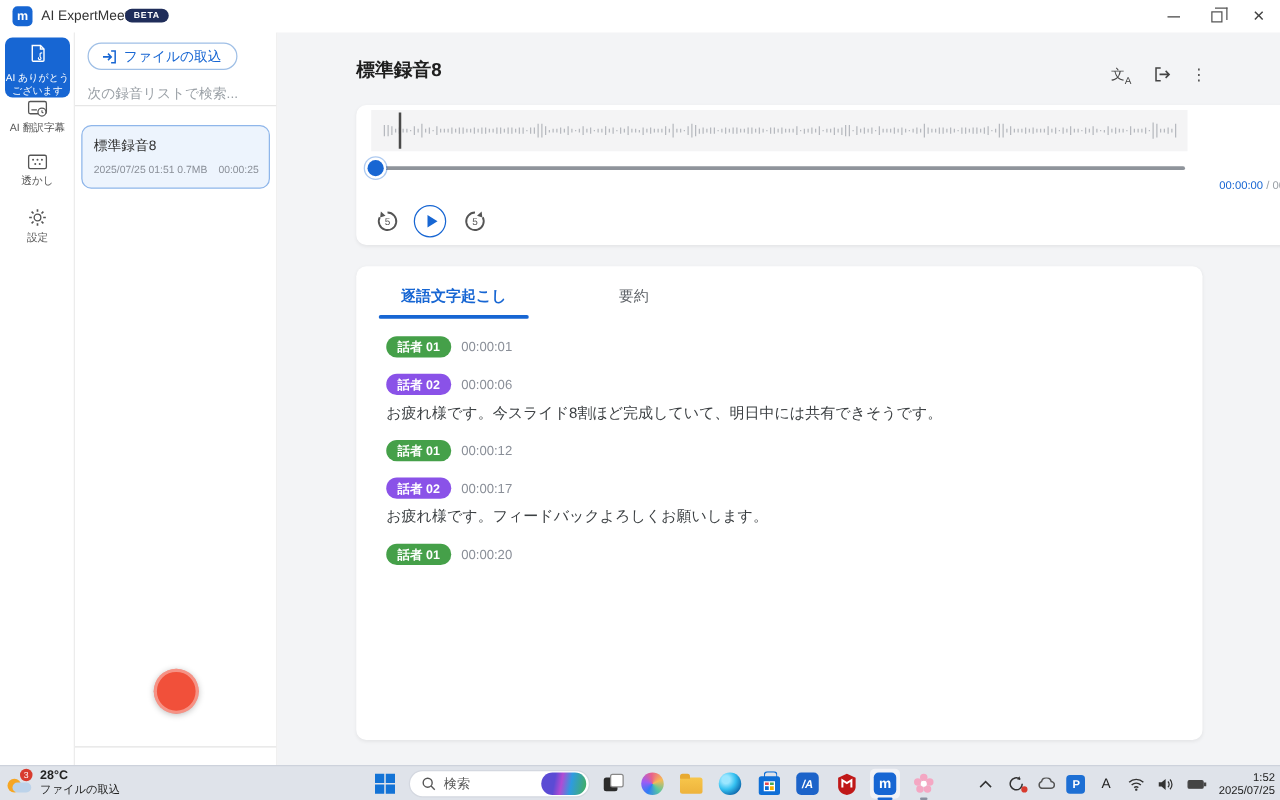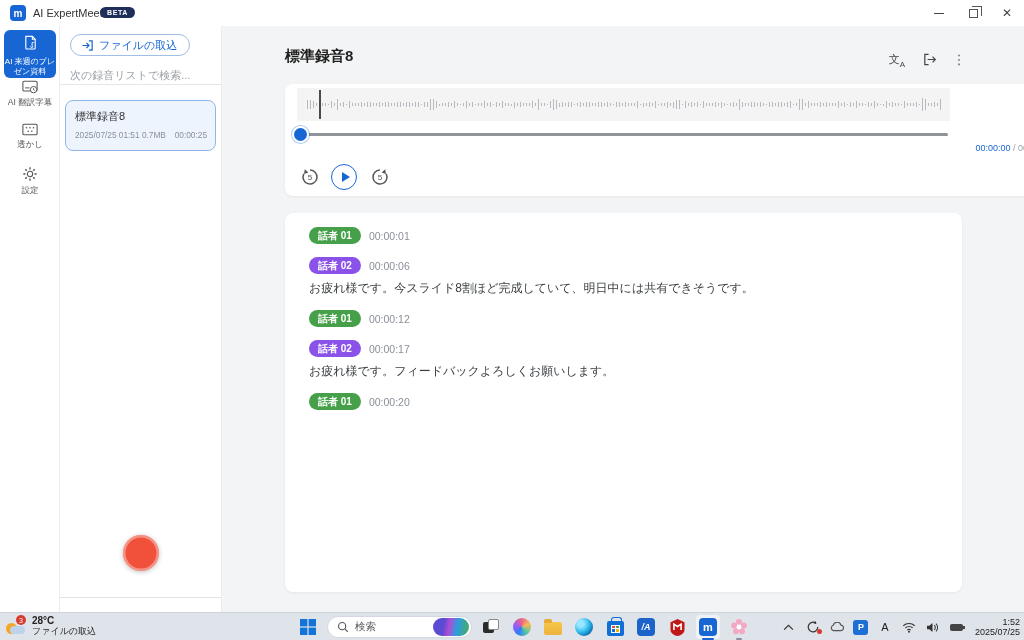--- a/index.html
+++ b/index.html
@@ -158,21 +158,21 @@
       </div>
   </div>
 
   <div class="navrail">
     <div class="nav-active">
       <svg width="15" height="15" viewBox="0 0 16 16">
           <path d="M3 1.5h7l3 3V14a.9.9 0 0 1-.9.9H3.9A.9.9 0 0 1 3 14V1.5z" fill="none" stroke="#fff" stroke-width="1.2"></path>
           <path d="M10 1.5v3h3" fill="none" stroke="#fff" stroke-width="1.2"></path>
           <path d="M9.7 8.2v3.2m0-3.2 1.8-.5M8.6 11.6a1.1 1.1 0 1 0 1.1-.2" stroke="#fff" stroke-width="1" fill="none"></path>
         </svg>
-      <div class="lbl">AI 来週のプレゼン資料</div>
+      <div class="lbl">AI ありがとうございます</div>
     </div>
     <div class="nav-item ni-2">
       <svg width="16" height="14" viewBox="0 0 18 15">
           <rect x="1" y="1" width="16" height="11" rx="1.5" fill="none" stroke="#555" stroke-width="1.2"></rect>
           <circle cx="13" cy="10.5" r="3.6" fill="#fff" stroke="#555" stroke-width="1.1"></circle>
           <path d="M13 8.8v1.8l1.3.8" stroke="#555" stroke-width="1" fill="none"></path>
           <path d="M3.5 8.5h5" stroke="#555" stroke-width="1.1"></path>
         </svg>
       <span class="lbl">AI 翻訳字幕</span>
     </div>
@@ -485,20 +485,29 @@
       <div class="ctl ctl-bookmark">
         <svg width="18" height="20" viewBox="0 0 18 20">
             <path d="M3 3h9v14l-4.5-3.6L3 17z" fill="none" stroke="#1766d3" stroke-width="1.4"></path>
             <circle cx="14.5" cy="4" r="3.2" fill="#1766d3"></circle>
             <path d="M14.5 2.5v3M13 4h3" stroke="#fff" stroke-width="1"></path>
           </svg>
       </div>
     </div>
 
     <div class="card transcript-card">
+      <div class="tabs">
+        <div class="tab tab-1 active">
+          <span>逐語文字起こし</span>
+          <div class="tab-underline"></div>
+        </div>
+        <div class="tab tab-2">
+          <span>要約</span>
+        </div>
+      </div>
 
 
       <div class="entries">
         <div class="entry">
           <div class="entry-head">
             <span class="badge badge-green">話者 01</span>
             <span class="tstamp">00:00:01</span>
           </div>
         </div>
         <div class="entry">

